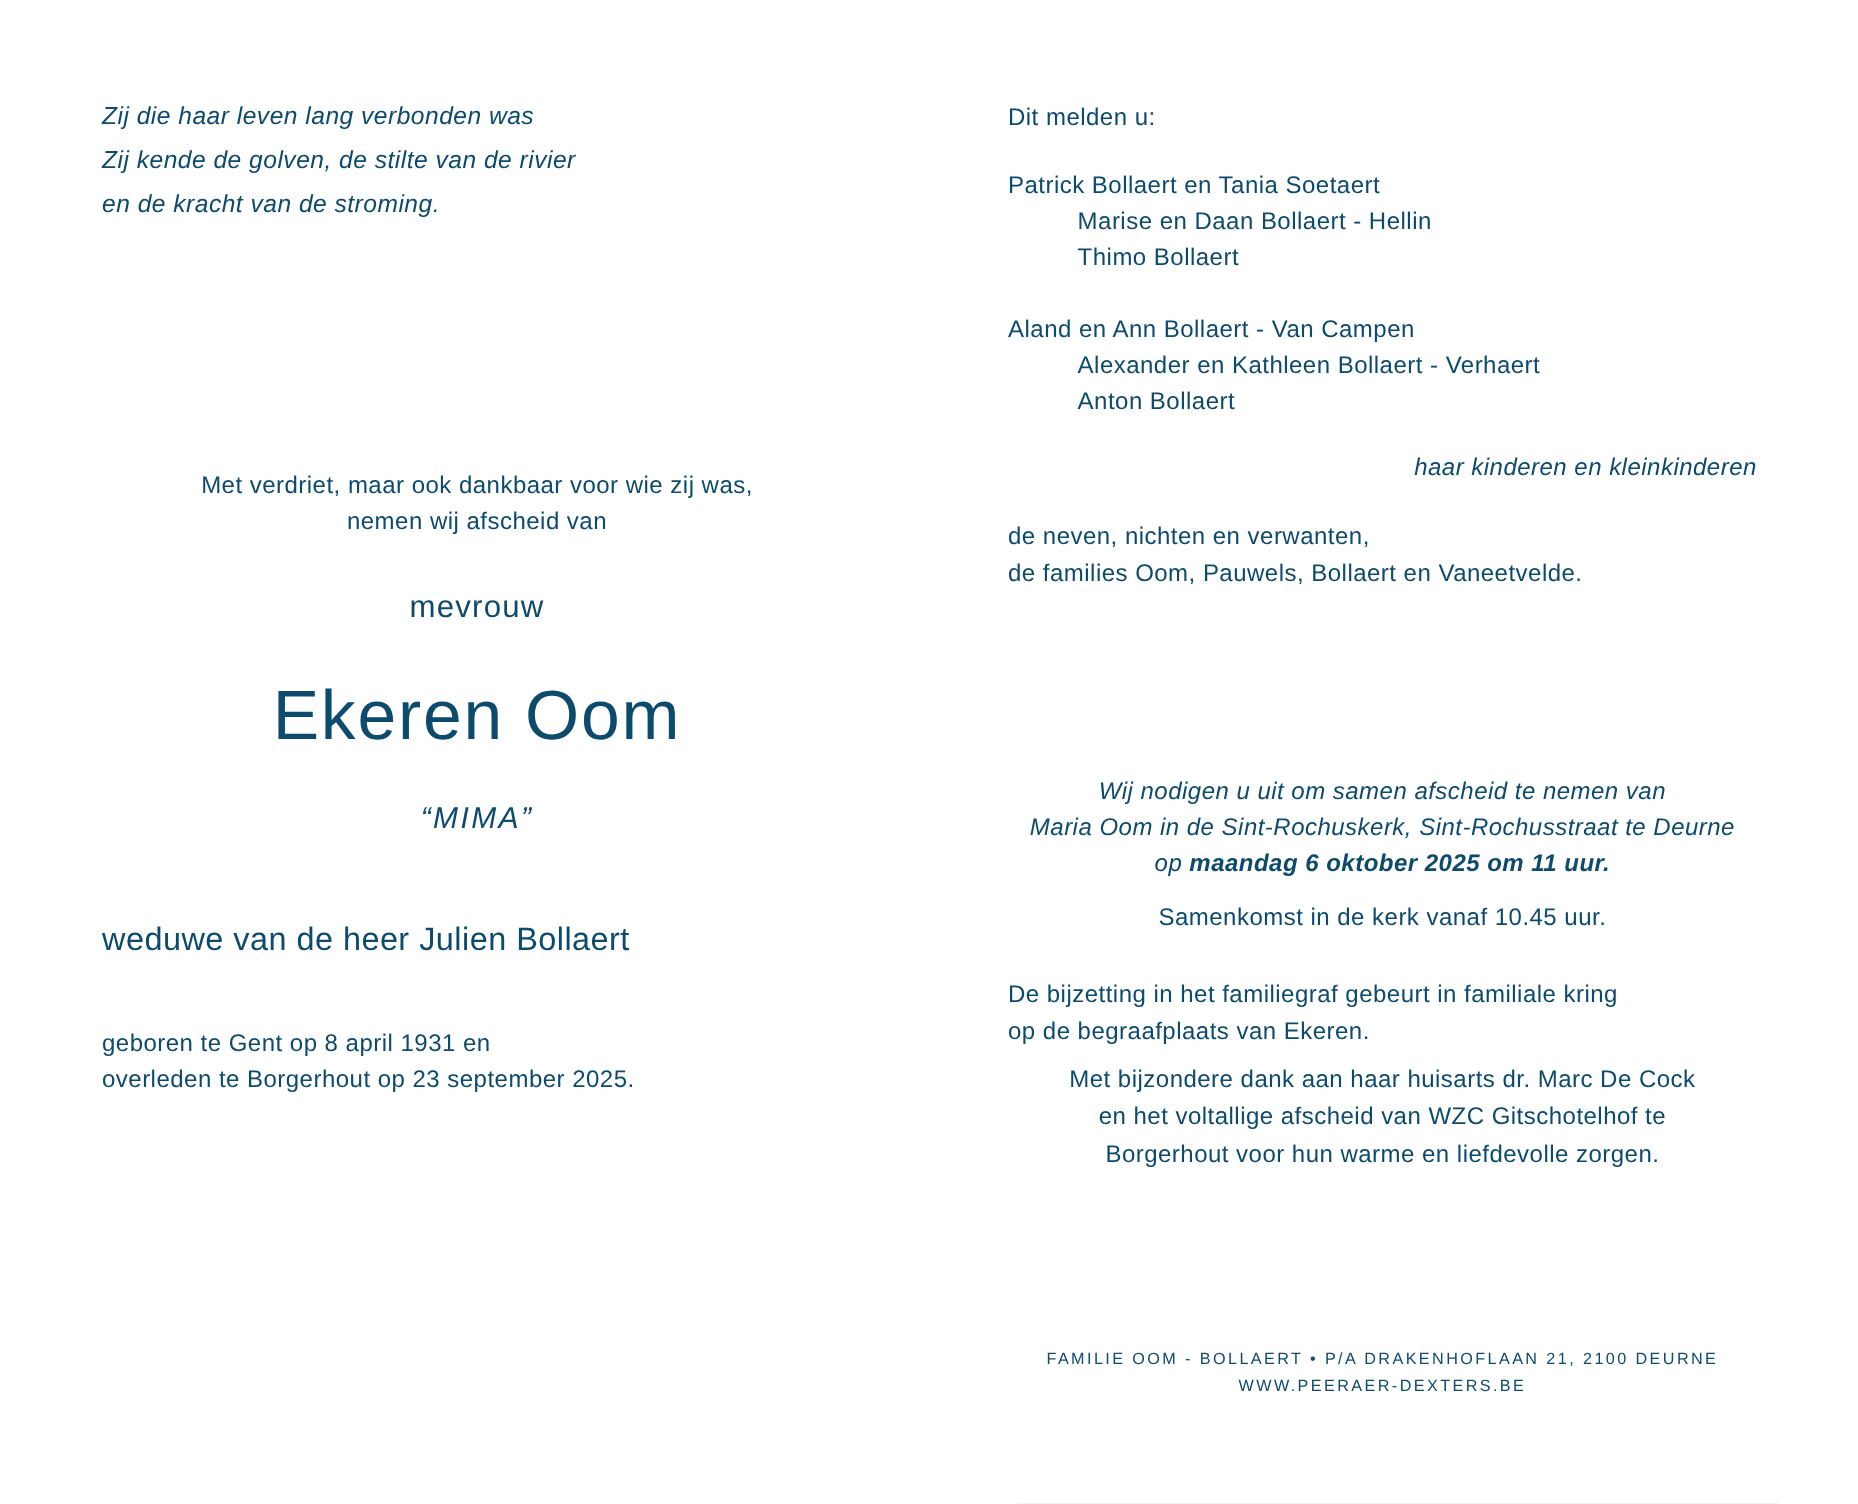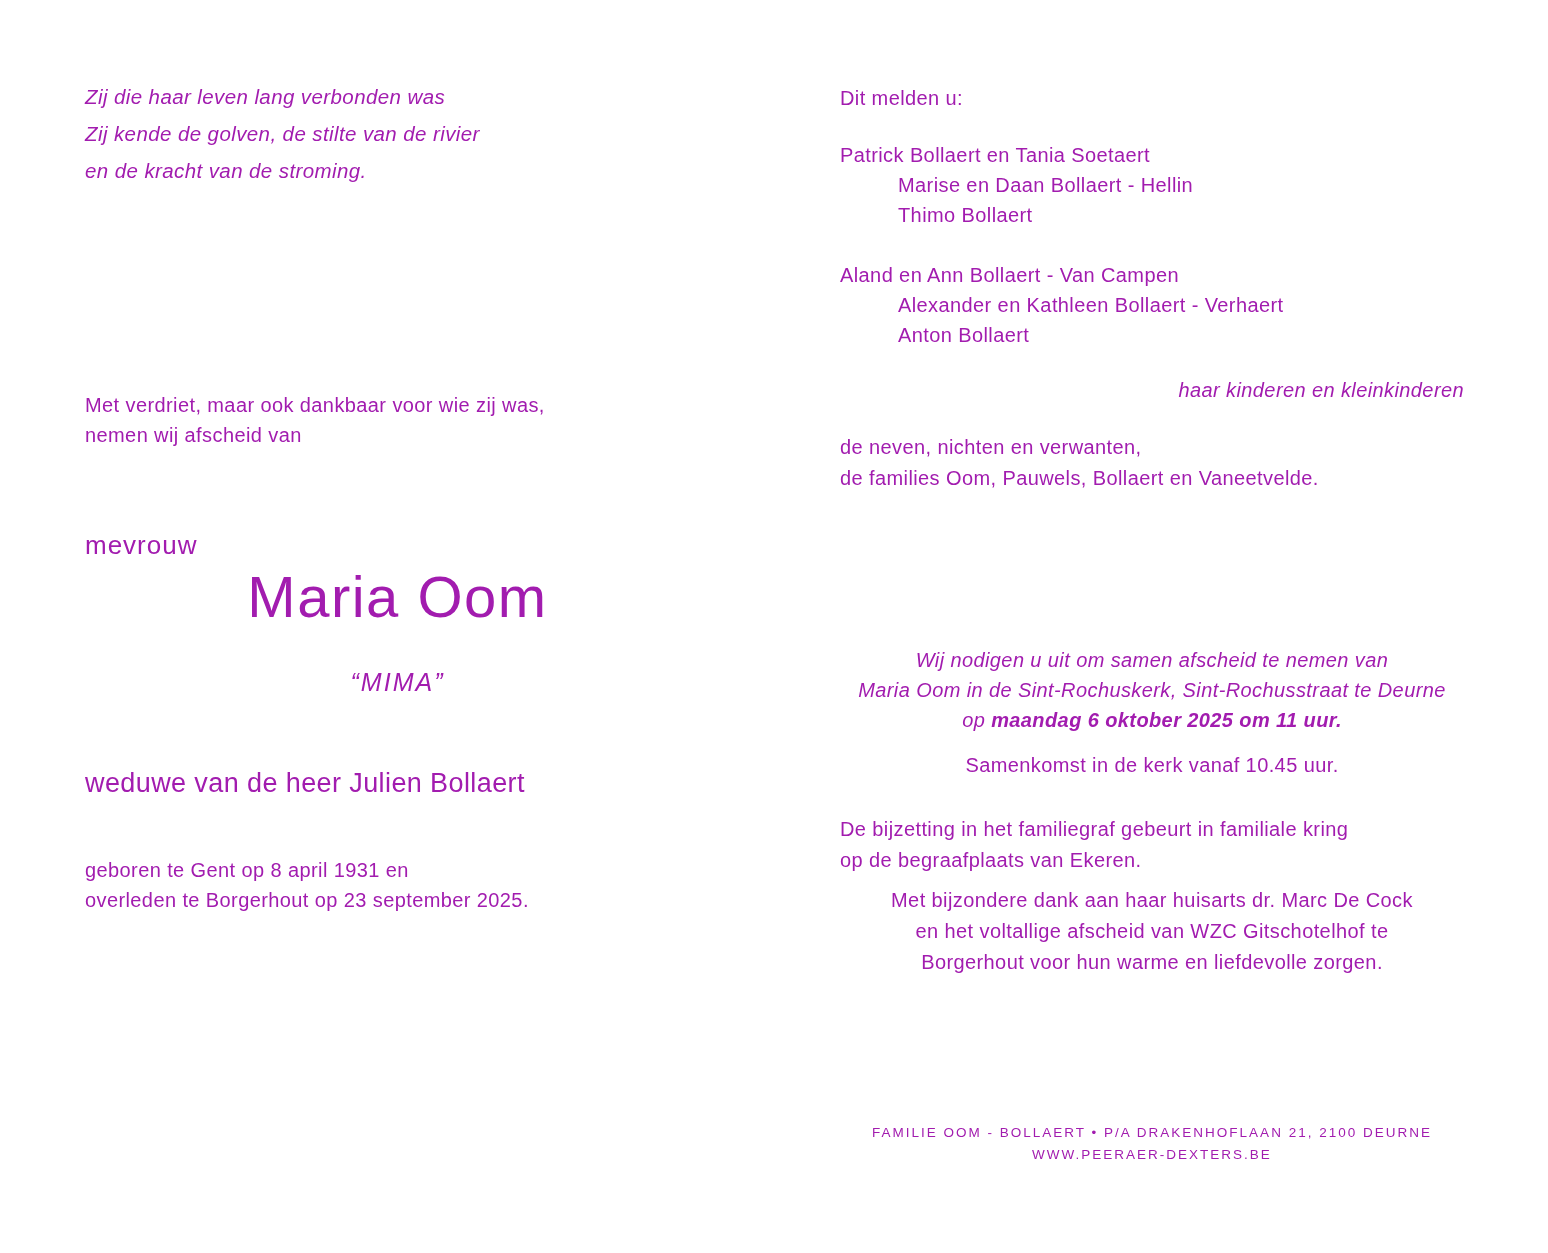--- a/index.html
+++ b/index.html
@@ -5,49 +5,49 @@
   html, body {
     margin: 0;
     padding: 0;
     background: #e8e8e8;
   }
   .page {
     position: relative;
     width: 1548px;
     height: 1253px;
     background: #ffffff;
-    color: #a21caf;
+    color: #0c4a6e;
     font-family: "Liberation Sans", sans-serif;
     font-size: 20px;
     letter-spacing: 0.4px;
     overflow: hidden;
   }
   .block { position: absolute; }
   .left-block  { left: 85px;  width: 625px; }
   .right-block { left: 840px; width: 624px; }
 
   
   .poem {
     top: 78px;
     font-style: italic;
     font-size: 20.5px;
     line-height: 37px;
     text-align: left;
   }
   .intro {
     top: 390px;
-    text-align: left;
+    text-align: center;
     line-height: 30px;
   }
   .honorific {
     top: 490px;
+    text-align: center;
     font-size: 26px;
     line-height: 30px;
     letter-spacing: 1px;
-    margin-top: 40px;
   }
   .deceased-name {
     top: 566px;
     text-align: center;
     font-size: 58px;
     line-height: 62px;
     letter-spacing: 1.5px;
     font-weight: normal;
   }
   .nickname {
@@ -108,21 +108,21 @@
     <div>en de kracht van de stroming.</div>
   </div>
 
   <div class="block left-block intro">
     <div>Met verdriet, maar ook dankbaar voor wie zij was,</div>
     <div>nemen wij afscheid van</div>
   </div>
 
   <div class="block left-block honorific">mevrouw</div>
 
-  <div class="block left-block deceased-name">Maria Oom</div>
+  <div class="block left-block deceased-name">Ekeren Oom</div>
 
   <div class="block left-block nickname">“MIMA”</div>
 
   <div class="block left-block widow-line">weduwe van de heer Julien Bollaert</div>
 
   <div class="block left-block dates">
     <div>geboren te Gent op 8 april 1931 en</div>
     <div>overleden te Borgerhout op 23 september 2025.</div>
   </div>
 

